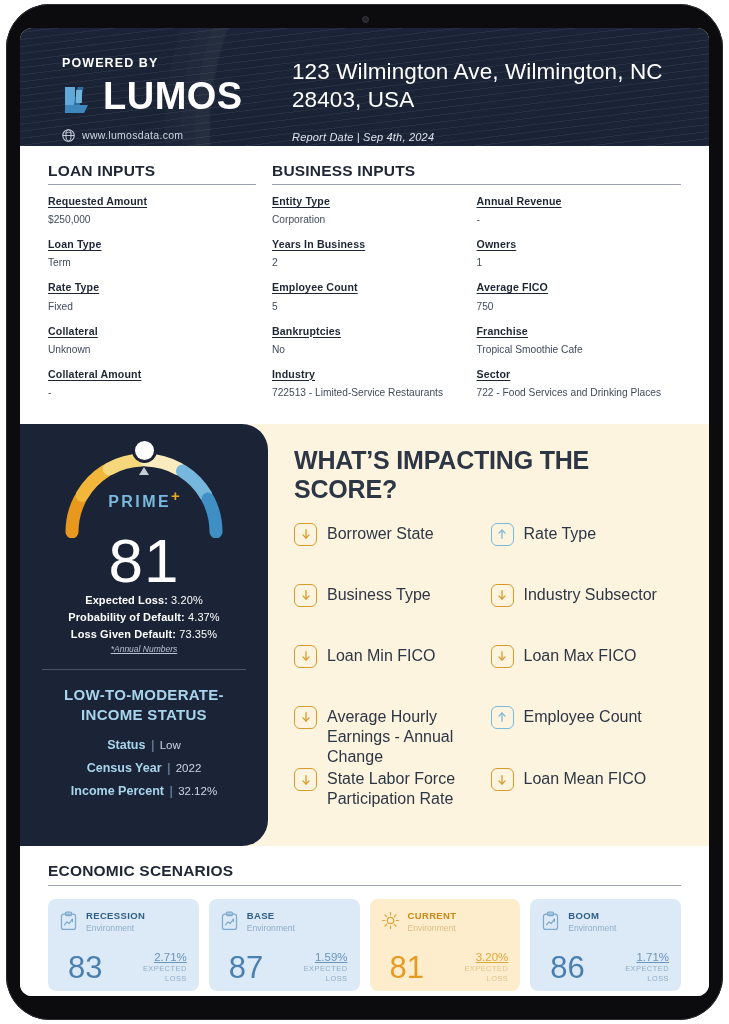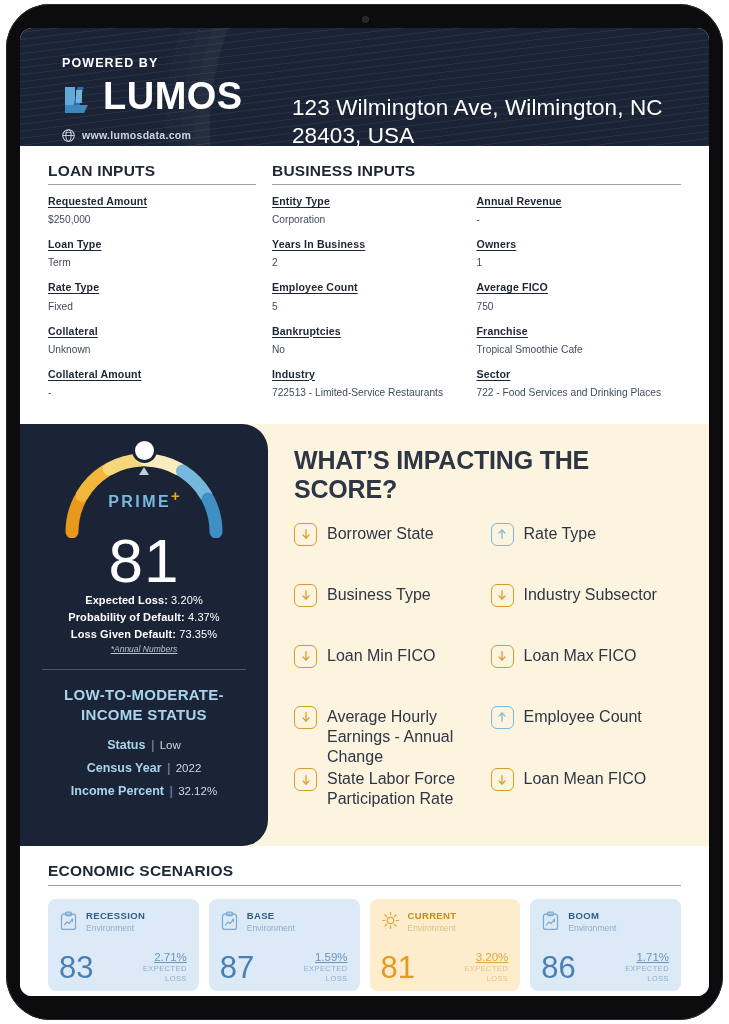--- a/index.html
+++ b/index.html
@@ -85,36 +85,35 @@
   }
   .logo-row { display: flex; align-items: flex-end; margin-top: 7px; }
   .logo-mark { width: 34px; height: 30px; margin-right: 7px; flex: none; }
   .logo-word {
     color: #ffffff;
     font-size: 38px;
     font-weight: bold;
     letter-spacing: .5px;
     line-height: 1;
   }
-  .site-row { display: flex; align-items: center; margin-top: 13px; font-weight: bold; }
+  .site-row { display: flex; align-items: center; margin-top: 13px; }
   .globe { width: 13px; height: 13px; margin-right: 7px; flex:none; }
   .site-url {
     color: #cfd6e2;
     font-size: 10.5px;
     letter-spacing: .3px;
   }
   .addr-block { padding-top: 16px; }
   .addr {
     color: #ffffff;
     font-size: 22.5px;
     font-weight: normal;
     line-height: 1.26;
     letter-spacing: .1px;
     max-width: 390px;
-    margin-top: 36px;
   }
   .report-date {
     margin-top: 16px;
     color: #dfe5ee;
     font-size: 11px;
     font-style: italic;
     letter-spacing: .2px;
   }
 
   
@@ -336,21 +335,21 @@
   }
   .card.current .card-name { color: #c98a18; }
   .card-sub {
     font-size: 8.6px;
     color: #8fadc7;
     margin-top: 2px;
   }
   .card.current .card-sub { color: #dcbd85; }
   .card-bottom {
     position: absolute;
-    left: 11px; right: 12px; bottom: 8px;
+    left: 20px; right: 12px; bottom: 8px;
     display: flex;
     align-items: flex-end;
     justify-content: space-between;
   }
   .card-score {
     font-size: 31px;
     font-weight: 300;
     color: #4a7fb0;
     line-height: 1;
   }

